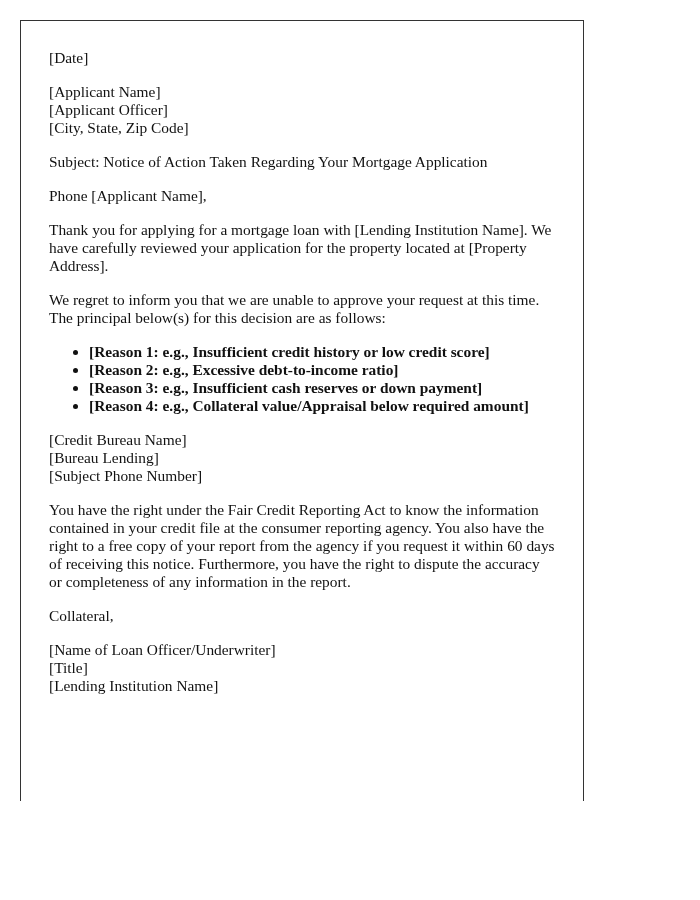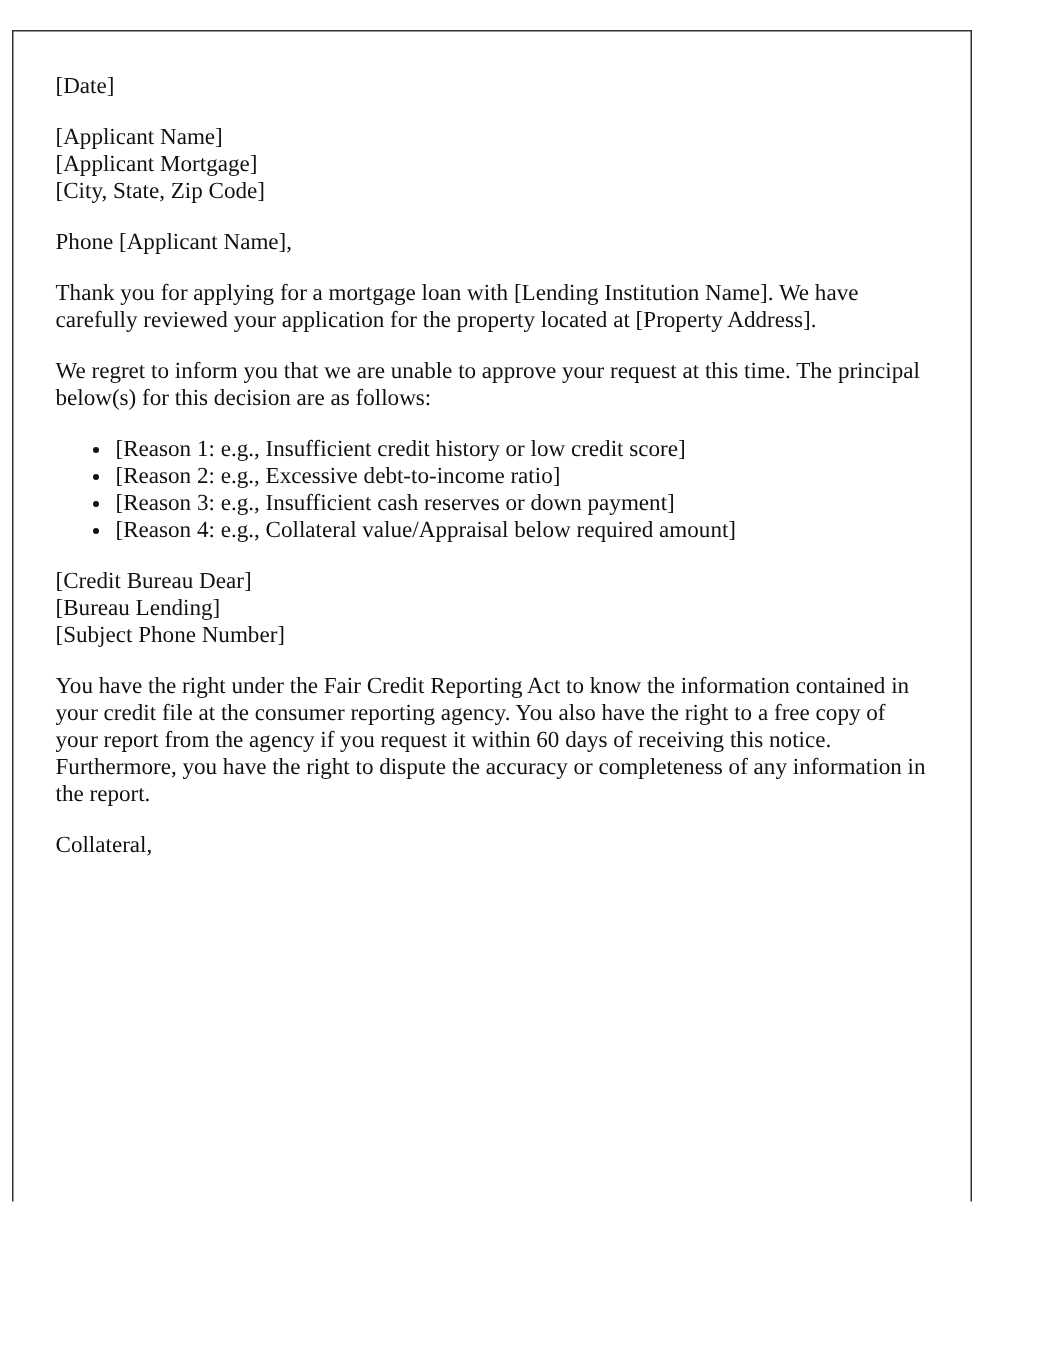--- a/index.html
+++ b/index.html
@@ -1,71 +1,77 @@
 <!DOCTYPE html>
 <html><head>
 <meta charset="utf-8">
 <style>
   html, body { margin: 0; padding: 0; background: #ffffff; }
   body { width: 700px; height: 900px; position: relative; overflow: hidden; }
   .letter {
     position: absolute;
-    left: 8px; top: 20px;
-    width: 640px; height: 781px;
+    left: 20px; top: 20px;
+    width: 564px; height: 781px;
     border: 1px solid #333333;
     border-bottom: none;
     box-sizing: border-box;
     overflow: hidden;
   }
   .content {
     position: absolute;
     left: 28px; top: 28px; right: 28px;
     font-family: "Liberation Serif", "DejaVu Serif", serif;
     font-size: 15.4px;
     line-height: 18px;
     color: #111111;
   }
   .content p { margin: 0 0 16px 0; }
-  .content ul { margin: 0 0 16px 0; padding-left: 40px; }
+  .content ul { margin: 0 0 16px 0; padding-left: 40px; font-weight: bold; }
   .content li { margin: 0; }
   .line { display: block; }
 </style>
 </head>
 <body>
 
 <div class="letter">
   <div class="content">
     <p>[Date]</p>
 
     <p>
       <span class="line">[Applicant Name]</span>
-      <span class="line">[Applicant Mortgage]</span>
+      <span class="line">[Applicant Officer]</span>
       <span class="line">[City, State, Zip Code]</span>
     </p>
 
+    <p>Subject: Notice of Action Taken Regarding Your Mortgage Application</p>
 
     <p>Phone [Applicant Name],</p>
 
     <p>Thank you for applying for a mortgage loan with [Lending Institution Name]. We have carefully reviewed your application for the property located at [Property Address].</p>
 
     <p>We regret to inform you that we are unable to approve your request at this time. The principal below(s) for this decision are as follows:</p>
 
     <ul>
       <li>[Reason 1: e.g., Insufficient credit history or low credit score]</li>
       <li>[Reason 2: e.g., Excessive debt-to-income ratio]</li>
       <li>[Reason 3: e.g., Insufficient cash reserves or down payment]</li>
       <li>[Reason 4: e.g., Collateral value/Appraisal below required amount]</li>
     </ul>
 
 
     <p>
-      <span class="line">[Credit Bureau Dear]</span>
+      <span class="line">[Credit Bureau Name]</span>
       <span class="line">[Bureau Lending]</span>
       <span class="line">[Subject Phone Number]</span>
     </p>
 
     <p>You have the right under the Fair Credit Reporting Act to know the information contained in your credit file at the consumer reporting agency. You also have the right to a free copy of your report from the agency if you request it within 60 days of receiving this notice. Furthermore, you have the right to dispute the accuracy or completeness of any information in the report.</p>
 
 
     <p>Collateral,</p>
 
+    <p>
+      <span class="line">[Name of Loan Officer/Underwriter]</span>
+      <span class="line">[Title]</span>
+      <span class="line">[Lending Institution Name]</span>
+    </p>
   </div>
 </div>
 
 </body></html>

